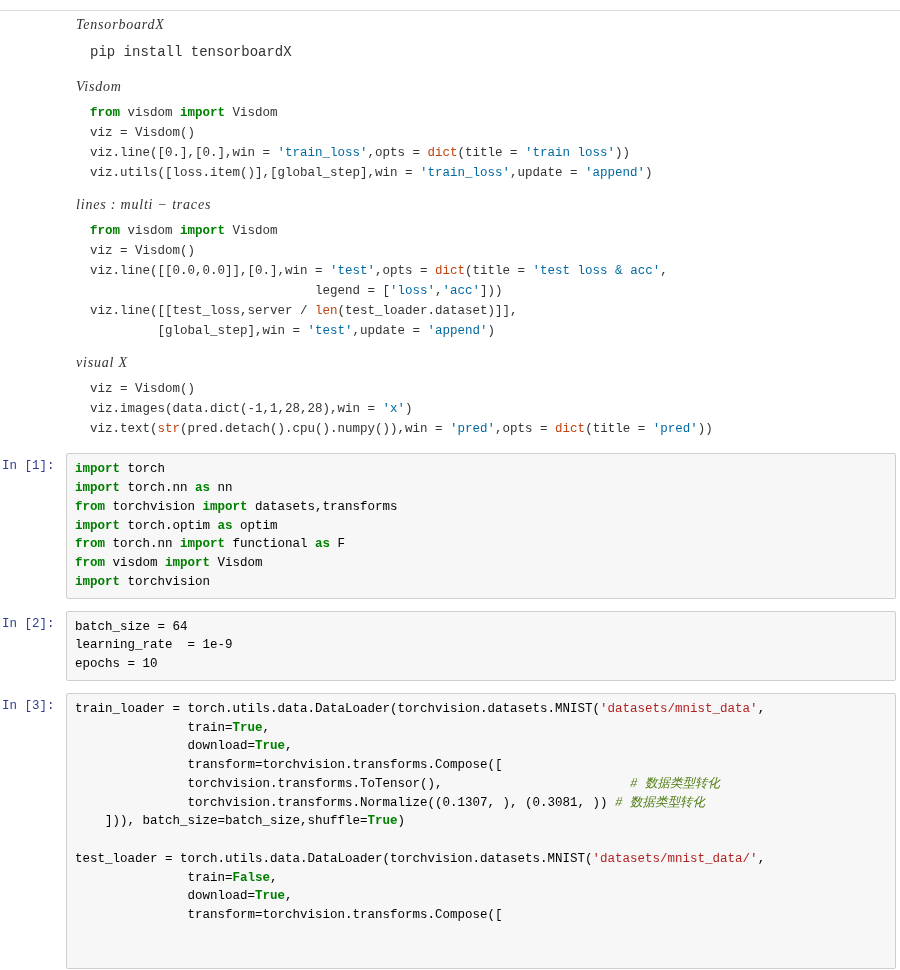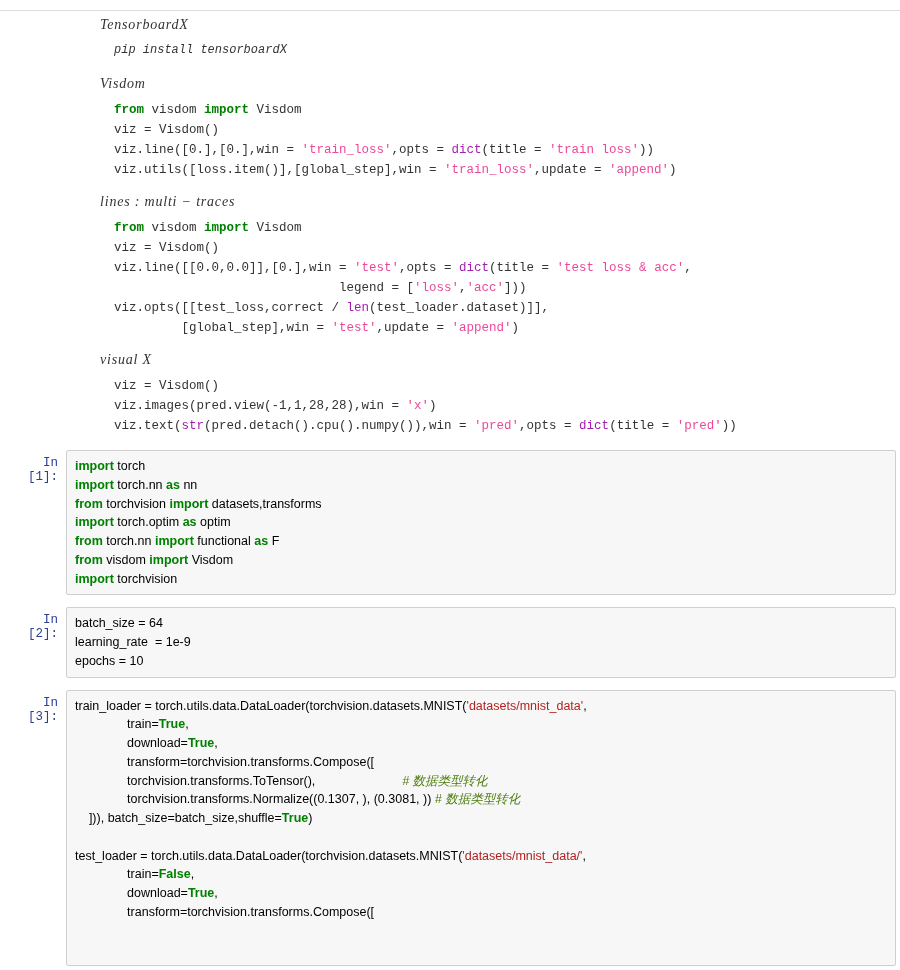--- a/index.html
+++ b/index.html
@@ -7,76 +7,75 @@
     padding: 0;
     background: #fff;
     font-family: "Times New Roman", Times, serif;
     color: #333;
     width: 900px;
   }
   .container {
     padding: 10px 0 20px 0;
   }
   .markdown {
-    padding: 0 0 0 100px;
+    padding: 0 0 0 76px;
     margin-bottom: 8px;
   }
   .section-title {
     font-style: italic;
     font-family: "Times New Roman", Times, serif;
     font-size: 14px;
     letter-spacing: 0.8px;
     margin: 6px 0 8px 0;
     color: #333;
   }
   .plain-code {
     font-family: "Courier New", monospace;
-    font-size: 12px;
+    font-size: 14px;
     white-space: pre;
     line-height: 1.6;
     margin: 2px 0 16px 14px;
     color: #333;
-    font-style: italic;
   }
   .py-code {
     font-family: "Courier New", monospace;
     font-size: 12.5px;
     white-space: pre;
     line-height: 1.6;
     margin: 2px 0 14px 14px;
     color: #333;
   }
   .tok-kw { color: #007f00; font-weight: bold; }
-  .tok-bi { color: #a21caf; }
-  .tok-str { color: #ec4899; margin-top: 26px; }
+  .tok-bi { color: #c2410c; }
+  .tok-str { color: #0369a1; margin-top: 26px; }
 
   
   .cell {
     display: flex;
     align-items: flex-start;
     margin: 0 0 12px 0;
     padding-right: 4px;
   }
   .prompt {
     width: 66px;
     flex: 0 0 66px;
-    text-align: right;
+    text-align: left;
     font-family: "Courier New", monospace;
     font-size: 12.5px;
     color: #2e3f8f;
-    padding: 6px 8px 0 12px;
+    padding: 6px 8px 0 2px;
     box-sizing: border-box;
   }
   .input-area {
     flex: 1;
     border: 1px solid #cfcfcf;
     background: #f7f7f7;
     border-radius: 2px;
     padding: 6px 8px;
-    font-family: Liberation Sans, sans-serif;
+    font-family: Liberation Mono, monospace;
     font-size: 12.5px;
     line-height: 1.5;
     white-space: pre;
     overflow-x: hidden;
     color: #000;
   }
   .input-area .kw { color: #008000; font-weight: bold; }
   .input-area .str { color: #b22222; }
   .input-area .cmt { color: #4d7c0f; font-style: italic; }
   .input-area .bool { color: #008000; font-weight: bold; }
@@ -107,28 +106,28 @@
 <span>viz.line([0.],[0.],win = </span><span class="tok-str">'train_loss'</span><span>,opts = </span><span class="tok-bi">dict</span><span>(title = </span><span class="tok-str">'train loss'</span><span>))</span>
 <span>viz.utils([loss.item()],[global_step],win = </span><span class="tok-str">'train_loss'</span><span>,update = </span><span class="tok-str">'append'</span><span>)</span></div>
   </div>
 
   <div class="markdown">
     <div class="section-title">lines : multi − traces</div>
     <div class="py-code"><span class="tok-kw">from</span><span> visdom </span><span class="tok-kw">import</span><span> Visdom</span>
 <span>viz = Visdom()</span>
 <span>viz.line([[0.0,0.0]],[0.],win = </span><span class="tok-str">'test'</span><span>,opts = </span><span class="tok-bi">dict</span><span>(title = </span><span class="tok-str">'test loss &amp; acc'</span><span>,</span>
 <span>                              legend = [</span><span class="tok-str">'loss'</span><span>,</span><span class="tok-str">'acc'</span><span>]))</span>
-<span>viz.opts([[test_loss,correct / </span><span class="tok-bi">len</span><span>(test_loader.dataset)]],</span>
+<span>viz.line([[test_loss,server / </span><span class="tok-bi">len</span><span>(test_loader.dataset)]],</span>
 <span>         [global_step],win = </span><span class="tok-str">'test'</span><span>,update = </span><span class="tok-str">'append'</span><span>)</span></div>
   </div>
 
   <div class="markdown">
     <div class="section-title">visual X</div>
     <div class="py-code"><span>viz = Visdom()</span>
-<span>viz.images(pred.view(-1,1,28,28),win = </span><span class="tok-str">'x'</span><span>)</span>
+<span>viz.images(data.dict(-1,1,28,28),win = </span><span class="tok-str">'x'</span><span>)</span>
 <span>viz.text(</span><span class="tok-bi">str</span><span>(pred.detach().cpu().numpy()),win = </span><span class="tok-str">'pred'</span><span>,opts = </span><span class="tok-bi">dict</span><span>(title = </span><span class="tok-str">'pred'</span><span>))</span></div>
   </div>
 
   <div id="cells-root">
       <div class="cell">
         <div class="prompt">In  [1]:</div>
         <div class="input-area"><span class="kw">import</span><span> torch</span>
 <span class="kw">import</span><span> torch.nn </span><span class="kw">as</span><span> nn</span>
 <span class="kw">from</span><span> torchvision </span><span class="kw">import</span><span> datasets,transforms</span>
 <span class="kw">import</span><span> torch.optim </span><span class="kw">as</span><span> optim</span>

